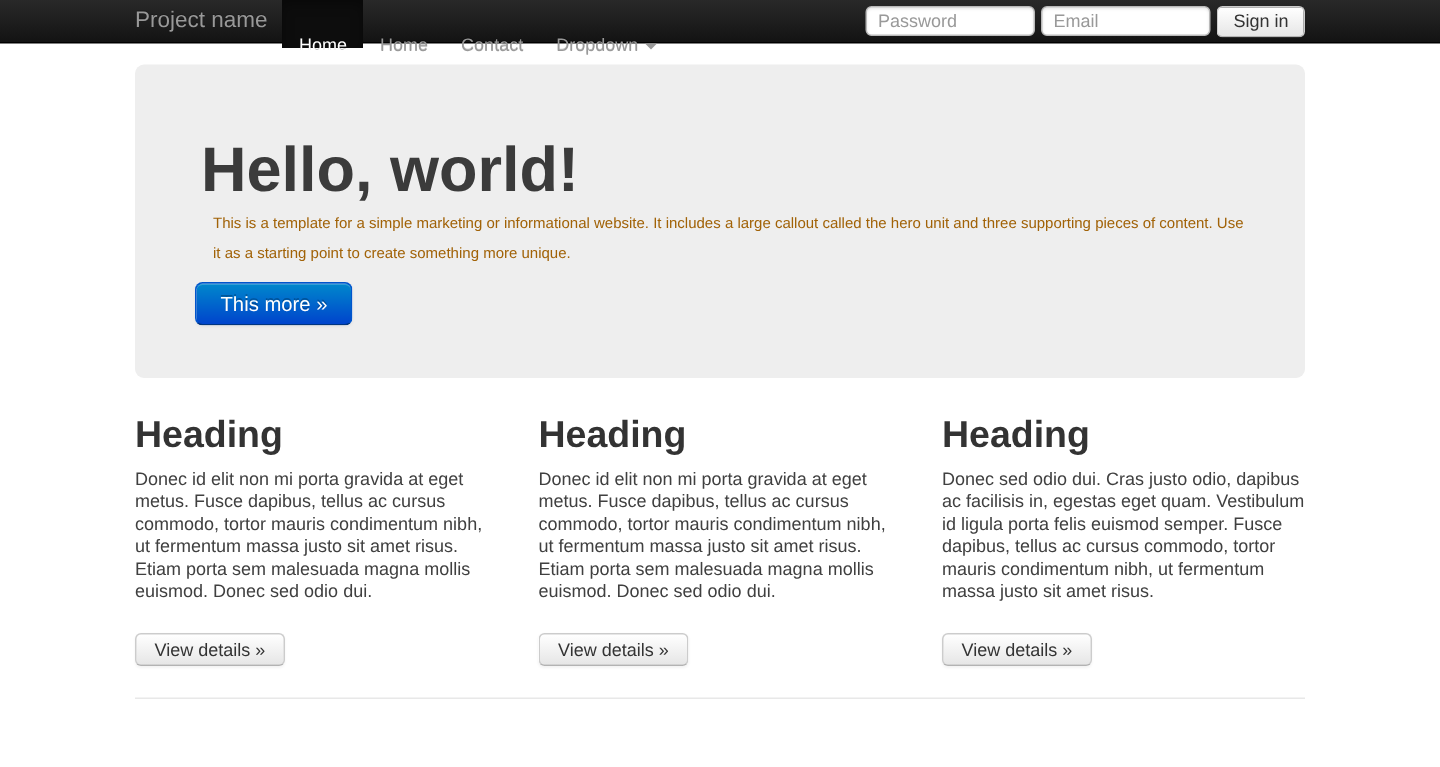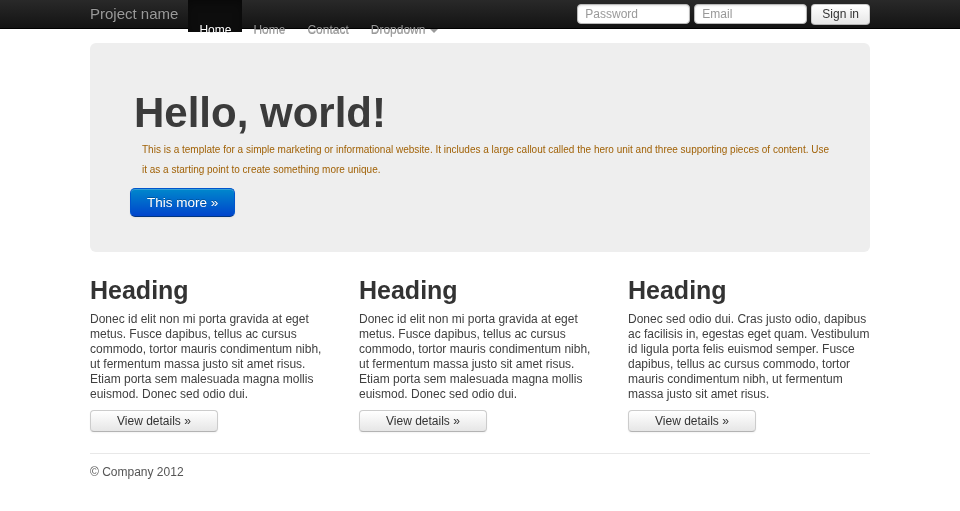--- a/index.html
+++ b/index.html
@@ -139,22 +139,22 @@
     font-weight: bold;
     color: #333333;
   }
   .col p {
     margin: 0 0 0 0;
     font-size: 12px;
     line-height: 15px;
     color: #404040;
   }
   .btn-details {
-    margin-top: 8px;
-    padding: 2px 26px;
+    margin-top: 20px;
+    padding: 2px 12px;
     font-size: 12px;
     line-height: 16px;
   }
 
   
   .footer hr {
     border: 0;
     border-top: 1px solid #e8e8e8;
     border-bottom: 1px solid #ffffff;
     margin: 21px 0 10px 0;
@@ -206,16 +206,15 @@
     </div>
     <div class="col">
       <h2>Heading</h2>
       <p>Donec sed odio dui. Cras justo odio, dapibus ac facilisis in, egestas eget quam. Vestibulum id ligula porta felis euismod semper. Fusce dapibus, tellus ac cursus commodo, tortor mauris condimentum nibh, ut fermentum massa justo sit amet risus.</p>
       <a href="#" class="btn btn-details">View details »</a>
     </div>
   </div>
 
   <div class="footer">
     <hr>
-    <p>© Company 2012</p>
   </div>
 
 </div>
 
 </body></html>

